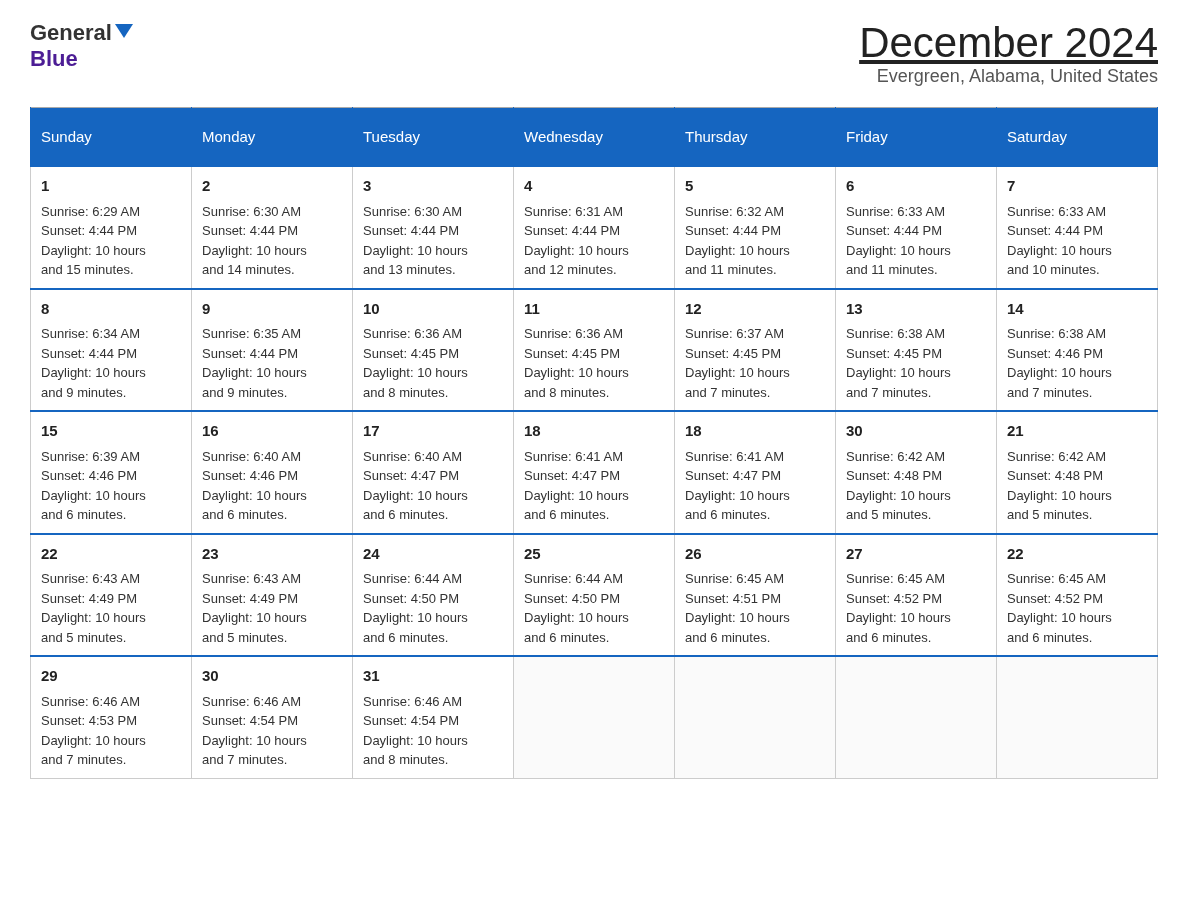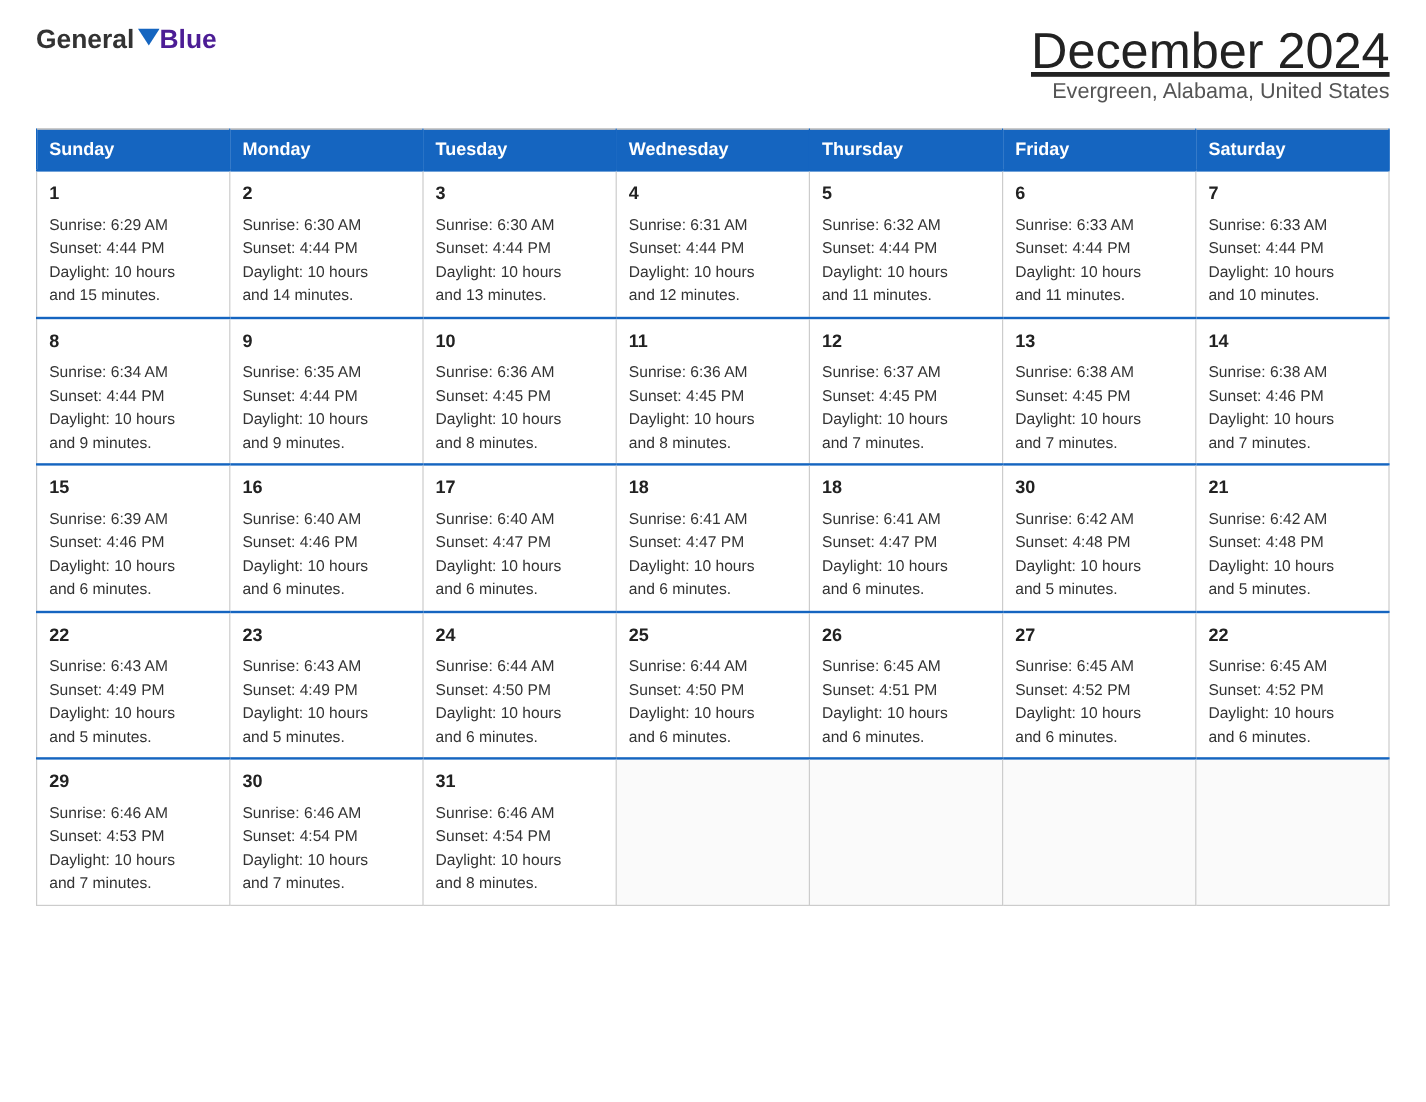--- a/index.html
+++ b/index.html
@@ -31,24 +31,24 @@
       margin-top: 0;
     }
     .calendar {
       width: 100%;
       border-collapse: collapse;
       border: 1px solid #aaa;
     }
     .calendar th {
       background-color: #1565c0;
       color: #fff;
-      padding: 8px 10px;
+      padding: 20px 10px;
       text-align: left;
       font-size: 15px;
-      font-weight: bold;
+      font-weight: normal;
       border: 1px solid #1565c0;
     }
     .calendar td {
       vertical-align: top;
       padding: 8px 10px;
       border: 1px solid #ccc;
       width: calc(100% / 7);
       min-height: 110px;
       font-size: 13px;
       line-height: 1.5;
@@ -65,21 +65,21 @@
       background: #fafafa;
     }
     .calendar tr td {
       border-top: 2px solid #1565c0;
     }
     .calendar thead th {
       border-top: none;
     }
     .logo-wrapper {
       display: flex;
-      flex-direction: row;
+      flex-direction: column;
       align-items: flex-start;
     }
     .logo-line1 {
       display: flex;
       align-items: center;
     }
   </style>
 </head>
 <body>
 

